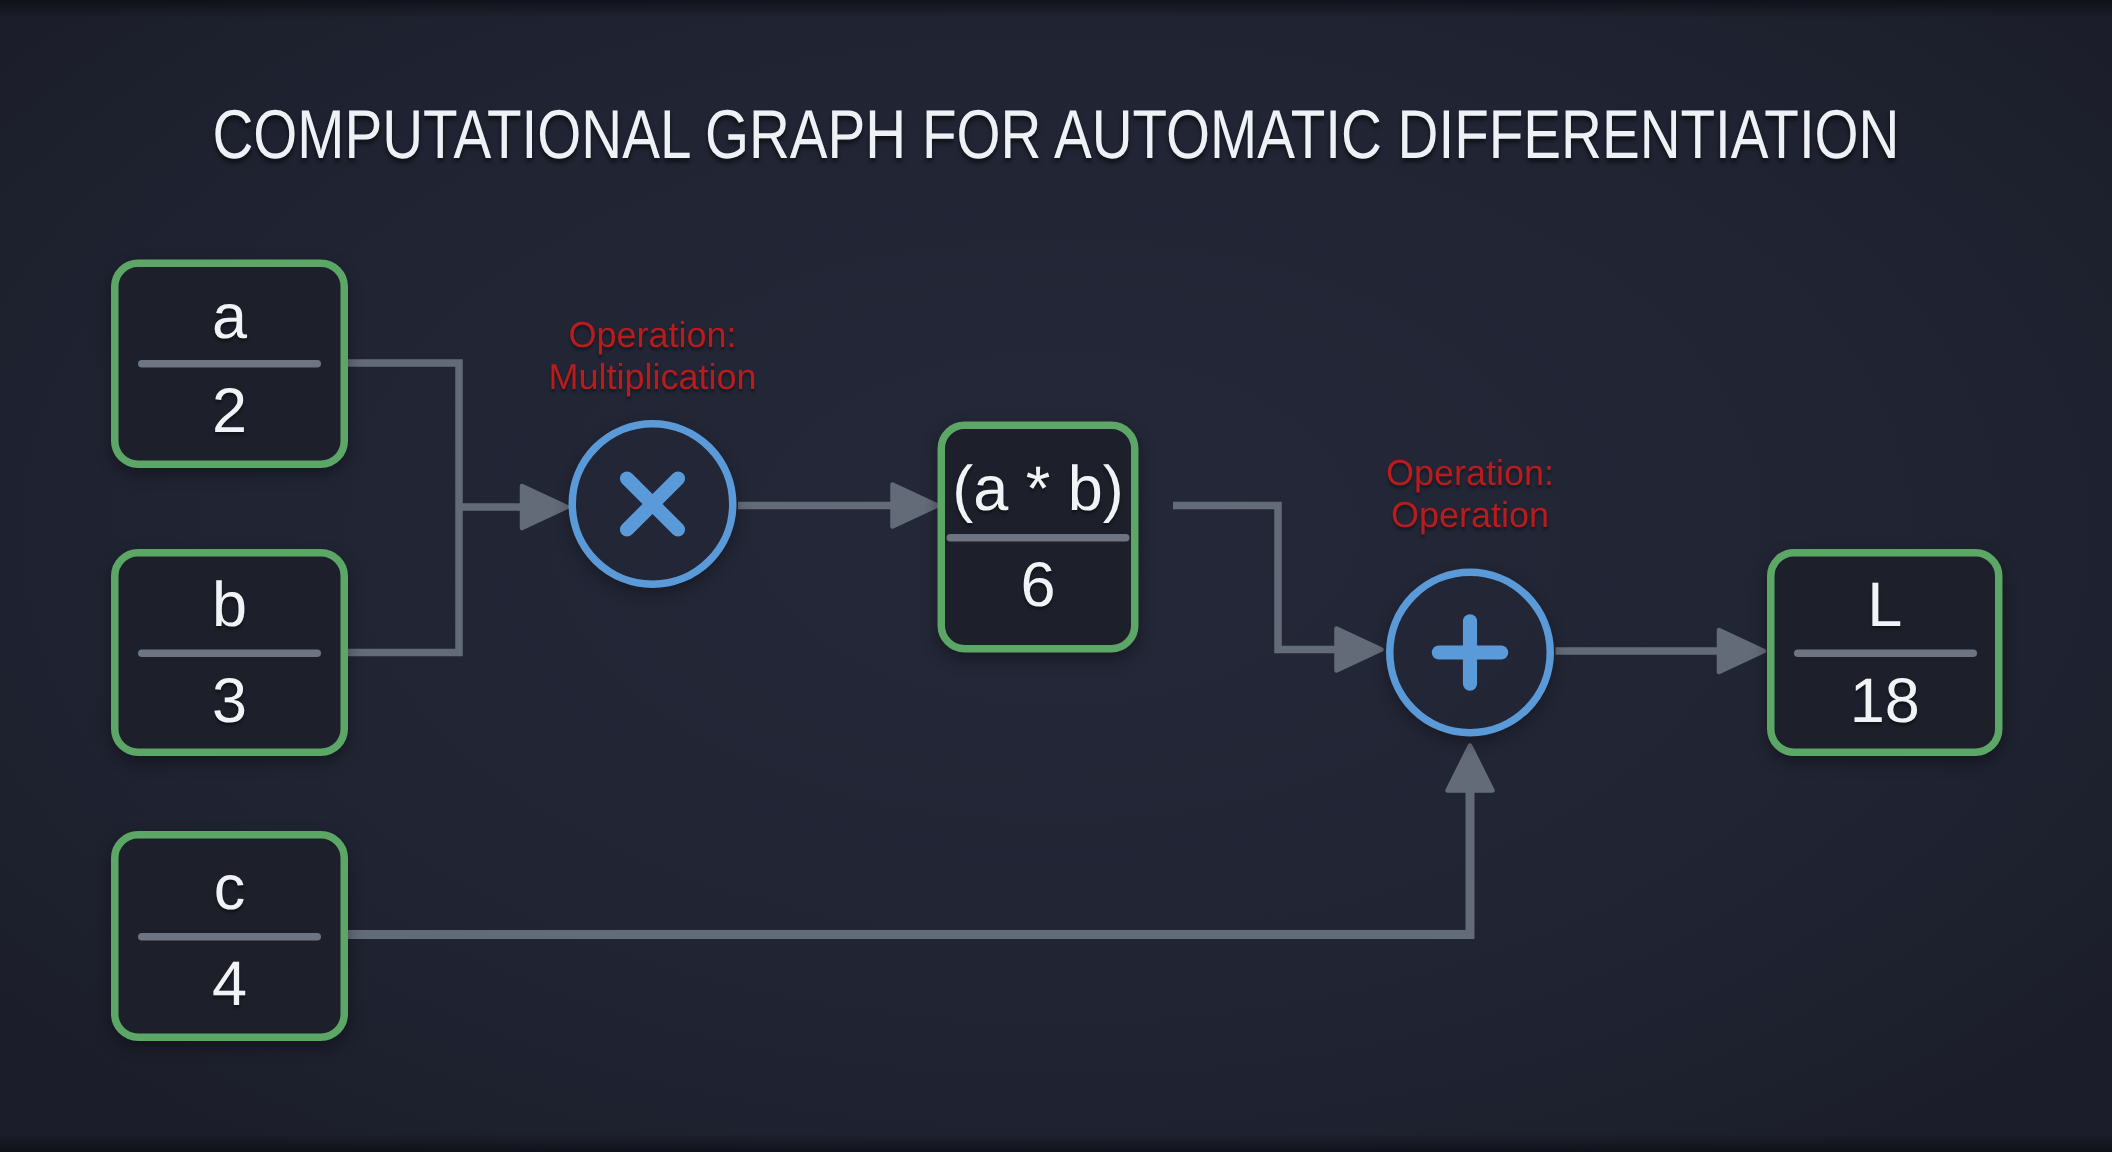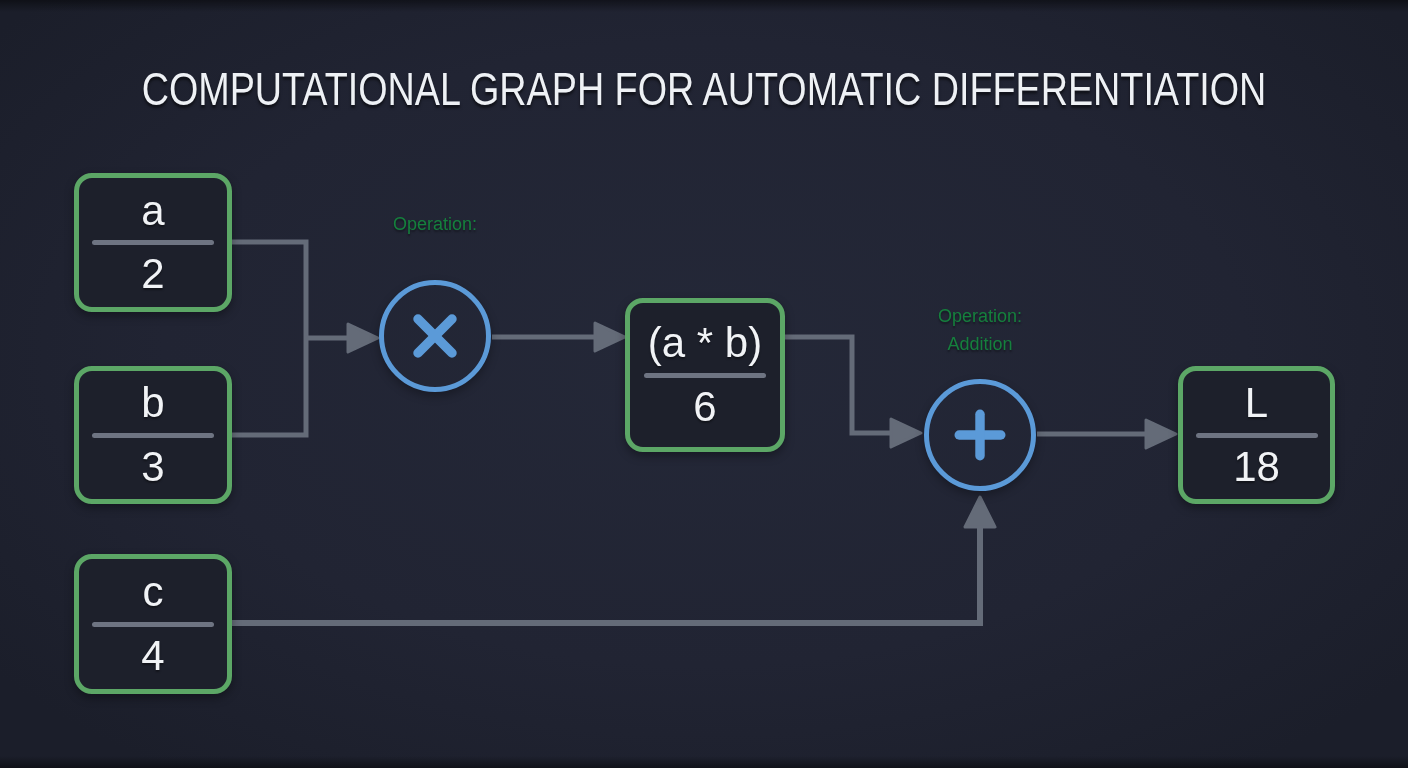--- a/index.html
+++ b/index.html
@@ -56,21 +56,21 @@
   .opcircle{
     position:absolute;width:112px;height:112px;border-radius:50%;
     border:5px solid var(--operation-border);
     display:flex;align-items:center;justify-content:center;
     box-shadow:0 4px 10px rgba(0,0,0,.3);
   }
   .symsvg{width:102px;height:102px;display:block;}
   .sym{stroke:var(--operation-symbol);stroke-width:10;stroke-linecap:round;}
   .oplabel{
     position:absolute;width:300px;text-align:center;
-    font-size:18px;line-height:28px;color:#15803d;
+    font-size:24px;line-height:28px;color:#b91c1c;
     text-shadow:0 2px 2px rgba(0,0,0,.4);
   }
 </style>
 </head>
 <body>
 
 <div class="stage">
 
   <h1 class="title">COMPUTATIONAL GRAPH FOR AUTOMATIC DIFFERENTIATION</h1>
 
@@ -99,21 +99,21 @@
     <div class="vdivider"></div>
     <div class="vvalue">3</div>
   </div>
 
   <div class="vnode" style="left:74px;top:554px;width:158px;height:140px">
     <div class="vlabel">c</div>
     <div class="vdivider"></div>
     <div class="vvalue">4</div>
   </div>
 
-  <div class="vnode" style="left:625px;top:298px;width:160px;height:154px">
+  <div class="vnode" style="left:625px;top:281px;width:134px;height:154px">
     <div class="vlabel">(a * b)</div>
     <div class="vdivider"></div>
     <div class="vvalue">6</div>
   </div>
 
   <div class="vnode" style="left:1178px;top:366px;width:157px;height:138px">
     <div class="vlabel">L</div>
     <div class="vdivider"></div>
     <div class="vvalue">18</div>
   </div>
@@ -127,21 +127,22 @@
 
   <div class="opcircle" style="left:924px;top:379px">
     <svg class="symsvg" viewBox="0 0 108 108" aria-hidden="true">
       <line class="sym" x1="32" y1="54" x2="76" y2="54"></line>
       <line class="sym" x1="54" y1="32" x2="54" y2="76"></line>
     </svg>
   </div>
 
   <div class="oplabel" style="left:285px;top:210px">
     <div>Operation:</div>
+    <div>Multiplication</div>
   </div>
 
   <div class="oplabel" style="left:830px;top:302px">
     <div>Operation:</div>
-    <div>Addition</div>
+    <div>Operation</div>
   </div>
 
 
 </div>
 
 </body></html>

